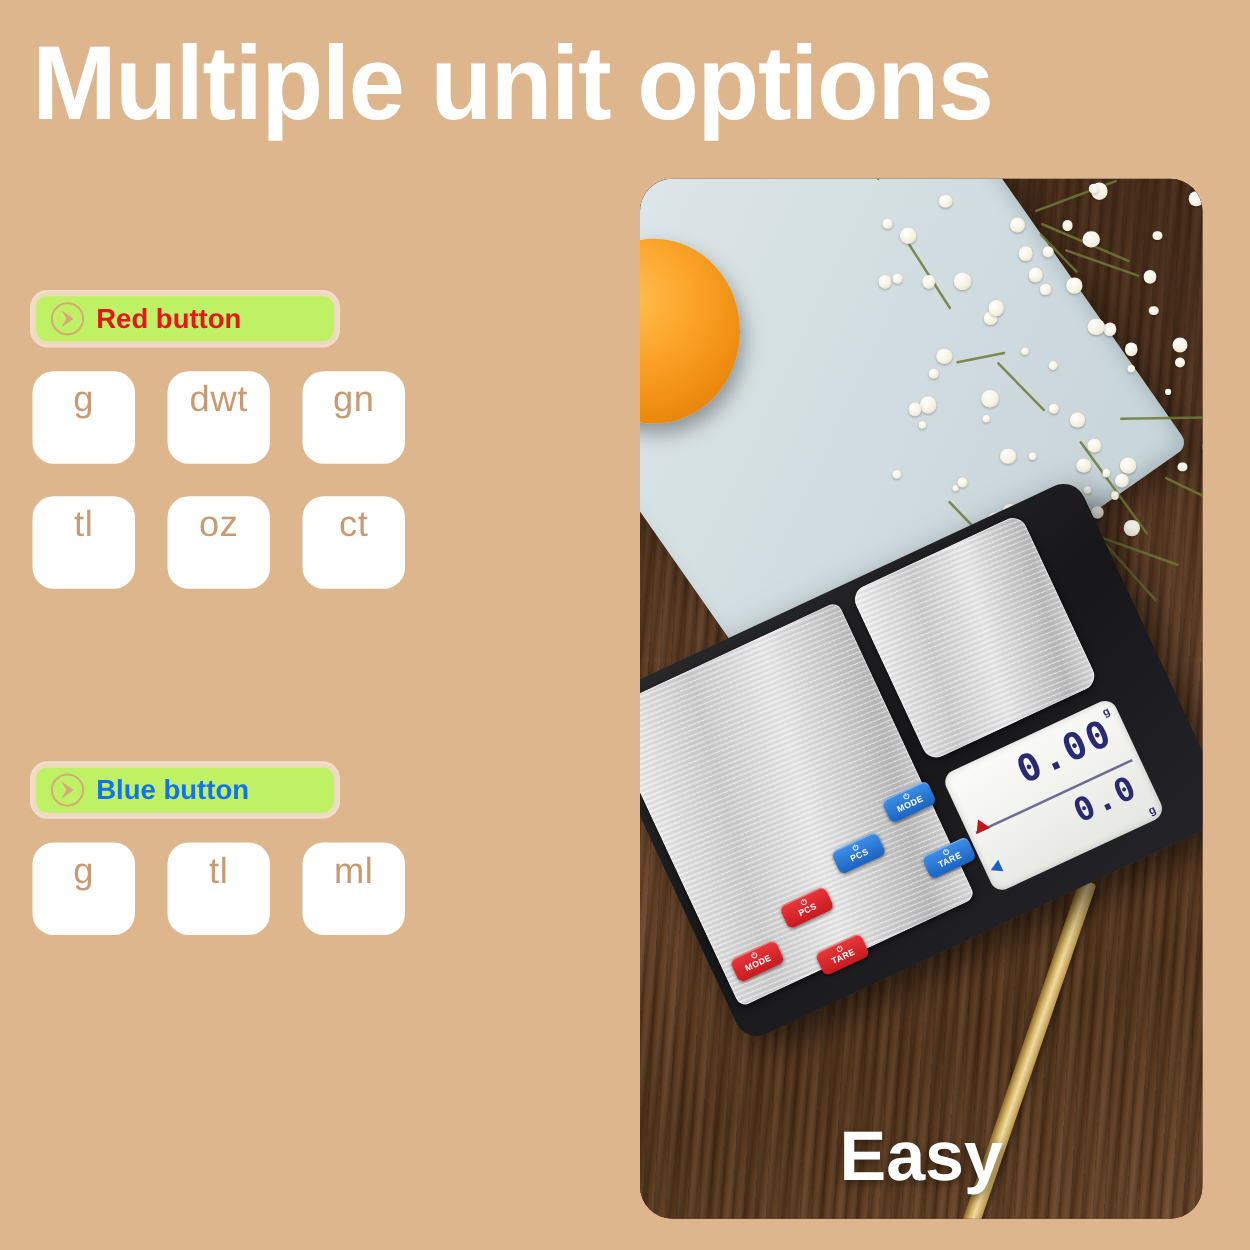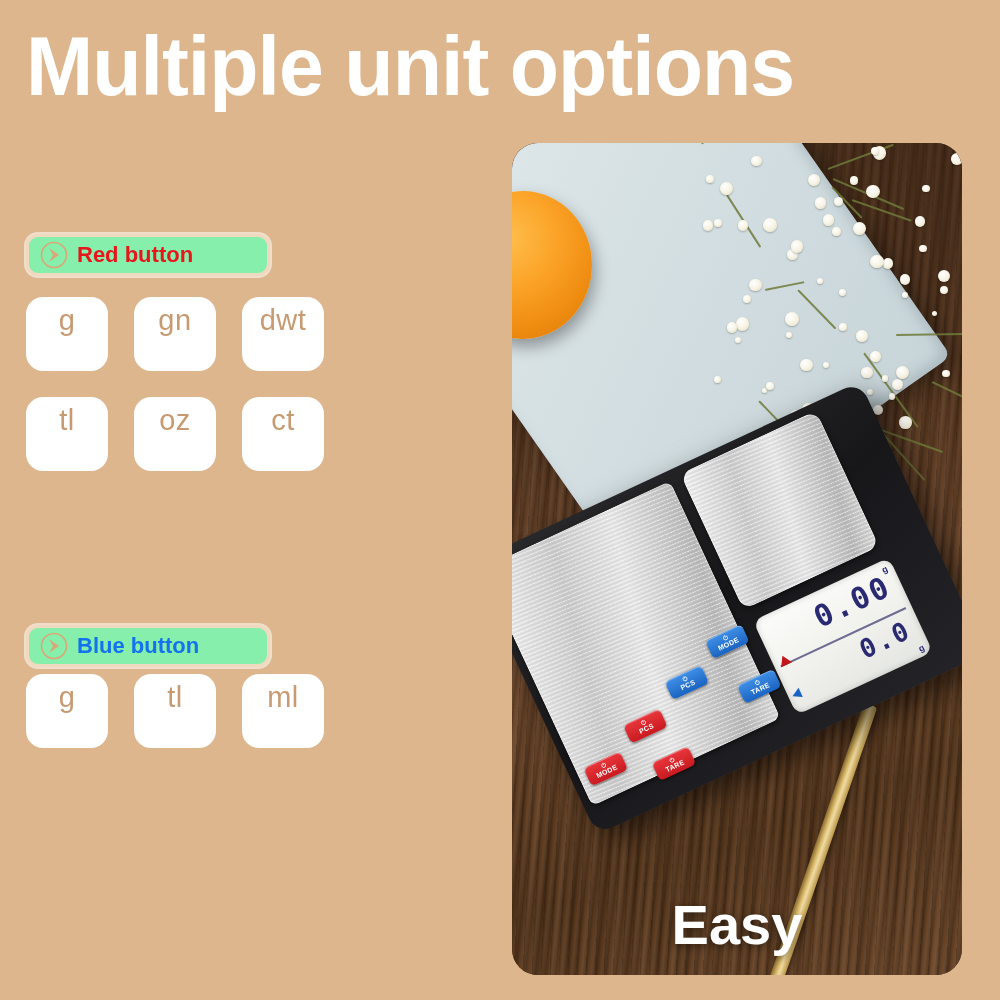--- a/index.html
+++ b/index.html
@@ -27,38 +27,38 @@
     transform-origin:left top;
     white-space:nowrap;
   }
 
   
   .pill {
     position:absolute;
     left:26px;
     width:244px;
     height:42px;
-    background:#86efac;
+    background:#bef264;
     border:3px solid #efd9bf;
     border-radius:12px;
     display:flex;
     align-items:center;
     padding-left:10px;
     box-shadow:0 0 0 2px rgba(255,255,255,0.55);
   }
   .pill-icon { width:30px; height:30px; flex:0 0 30px; position:relative; }
   .pill-icon svg { display:block; width:30px; height:30px; }
   .pill-label {
     font-size:22px;
     font-weight:bold;
     margin-left:8px;
     white-space:nowrap;
   }
   .pill-red  { top:234px; }
-  .pill-blue { top:625px;align-items:center; }
+  .pill-blue { top:611px;align-items:center; }
   .label-red  { color:#e8151d; }
   .label-blue { color:#1272ef; }
 
   
   .chip-grid { position:absolute; left:26px; width:440px; }
   .chip-row { display:flex; gap:26px; margin-bottom:26px; }
   .chip {
     width:82px; height:74px;
     background:#ffffff;
     border-radius:17px;
@@ -289,22 +289,22 @@
         <circle cx="15" cy="15" r="12.5" fill="none" stroke="#d9a878" stroke-width="1.6"></circle>
         <path d="M10 8 L20 15 L10 22 L14 15 Z" fill="#d9a878"></path>
       </svg>
     </span>
     <span class="pill-label label-red">Red button</span>
   </div>
 
   <div class="chip-grid grid-red">
     <div class="chip-row">
       <div class="chip">g</div>
+      <div class="chip">dwt</div>
       <div class="chip">gn</div>
-      <div class="chip">dwt</div>
     </div>
     <div class="chip-row">
       <div class="chip">tl</div>
       <div class="chip">oz</div>
       <div class="chip">ct</div>
     </div>
   </div>
 
   <div class="pill pill-blue">
     <span class="pill-icon">

